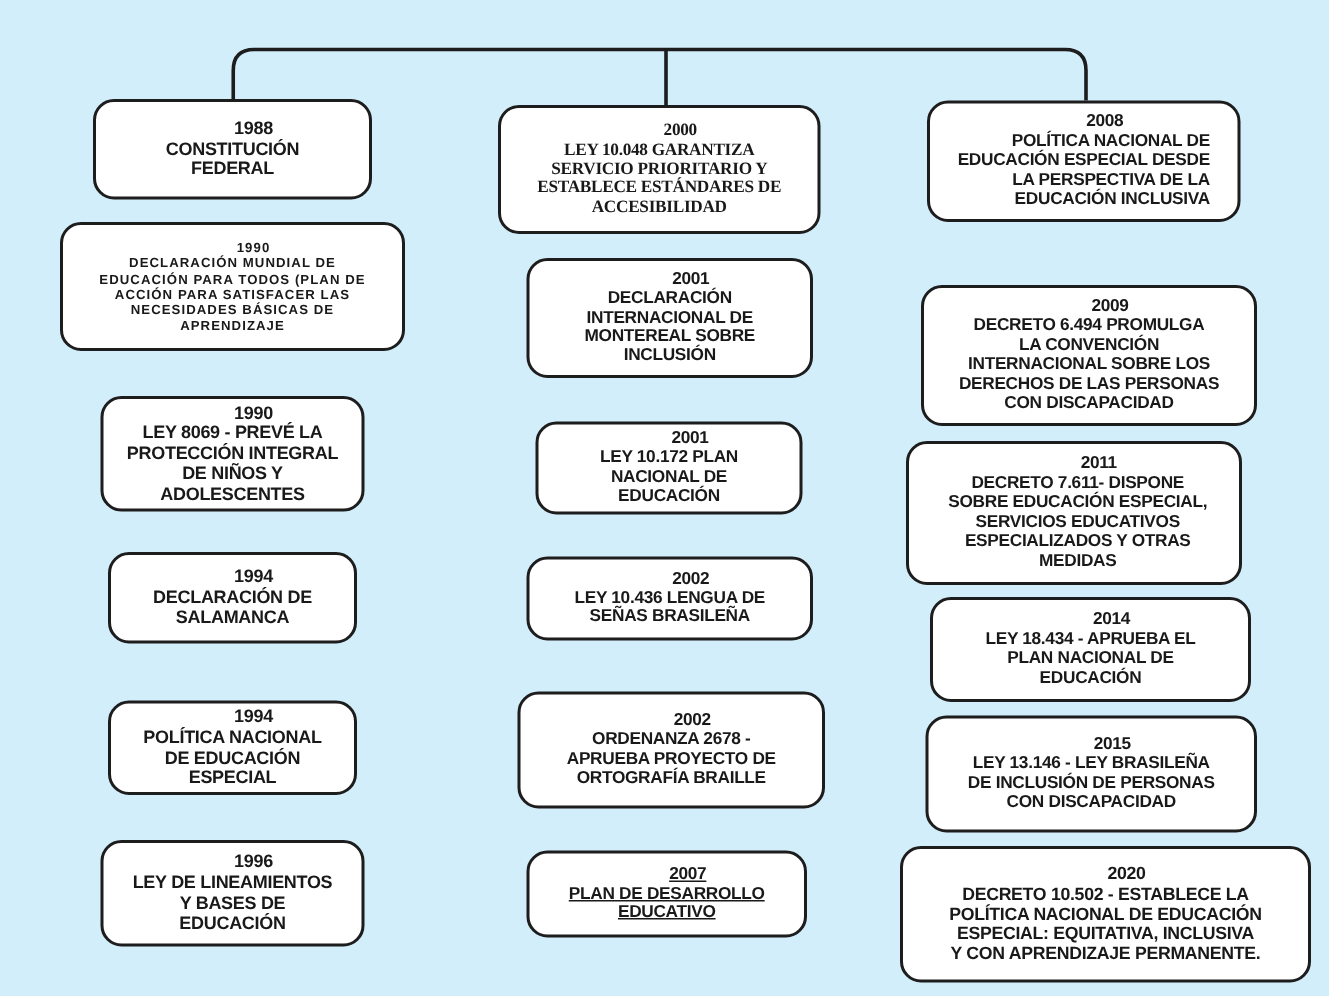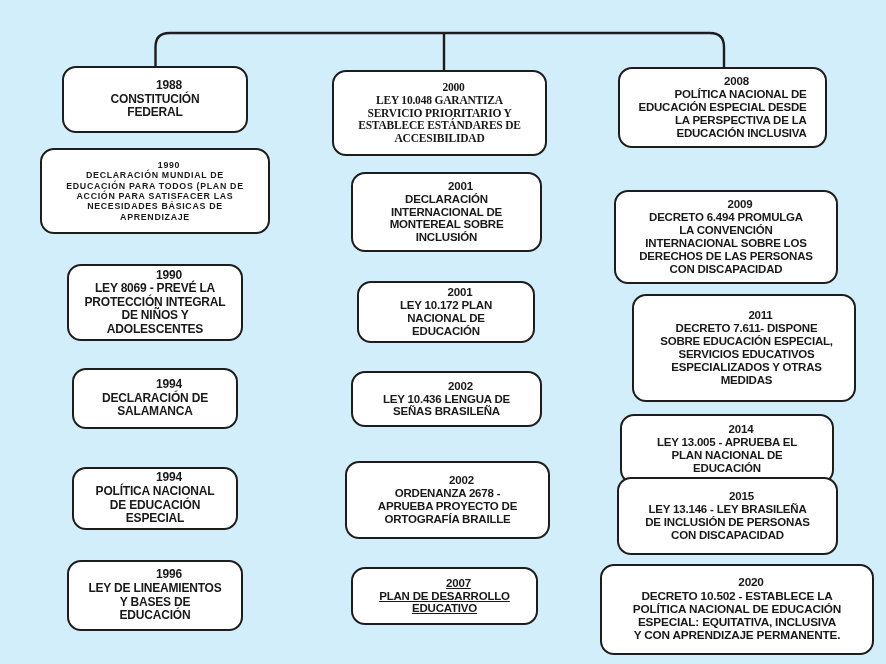--- a/index.html
+++ b/index.html
@@ -136,32 +136,32 @@
 
   <div class="box" style="left:614px;top:190px;width:224px;height:94px;font-size:11.5px;">
     <div class="box-year">2009</div>
     <div class="box-body">DECRETO 6.494 PROMULGA
 LA CONVENCIÓN
 INTERNACIONAL SOBRE LOS
 DERECHOS DE LAS PERSONAS
 CON DISCAPACIDAD</div>
   </div>
 
-  <div class="box" style="left:632px;top:294px;width:224px;height:108px;font-size:11.5px;padding-left:12px;">
+  <div class="box" style="left:604px;top:294px;width:224px;height:96px;font-size:11.5px;padding-left:12px;">
     <div class="box-year">2011</div>
     <div class="box-body">DECRETO 7.611- DISPONE
 SOBRE EDUCACIÓN ESPECIAL,
 SERVICIOS EDUCATIVOS
 ESPECIALIZADOS Y OTRAS
 MEDIDAS</div>
   </div>
 
-  <div class="box" style="left:620px;top:414px;width:214px;height:70px;font-size:11.5px;">
+  <div class="box" style="left:620px;top:398px;width:214px;height:70px;font-size:11.5px;">
     <div class="box-year">2014</div>
-    <div class="box-body">LEY 13.005 - APRUEBA EL
+    <div class="box-body">LEY 18.434 - APRUEBA EL
 PLAN NACIONAL DE
 EDUCACIÓN</div>
   </div>
 
   <div class="box" style="left:617px;top:477px;width:221px;height:78px;font-size:11.5px;">
     <div class="box-year">2015</div>
     <div class="box-body">LEY 13.146 - LEY BRASILEÑA
 DE INCLUSIÓN DE PERSONAS
 CON DISCAPACIDAD</div>
   </div>

